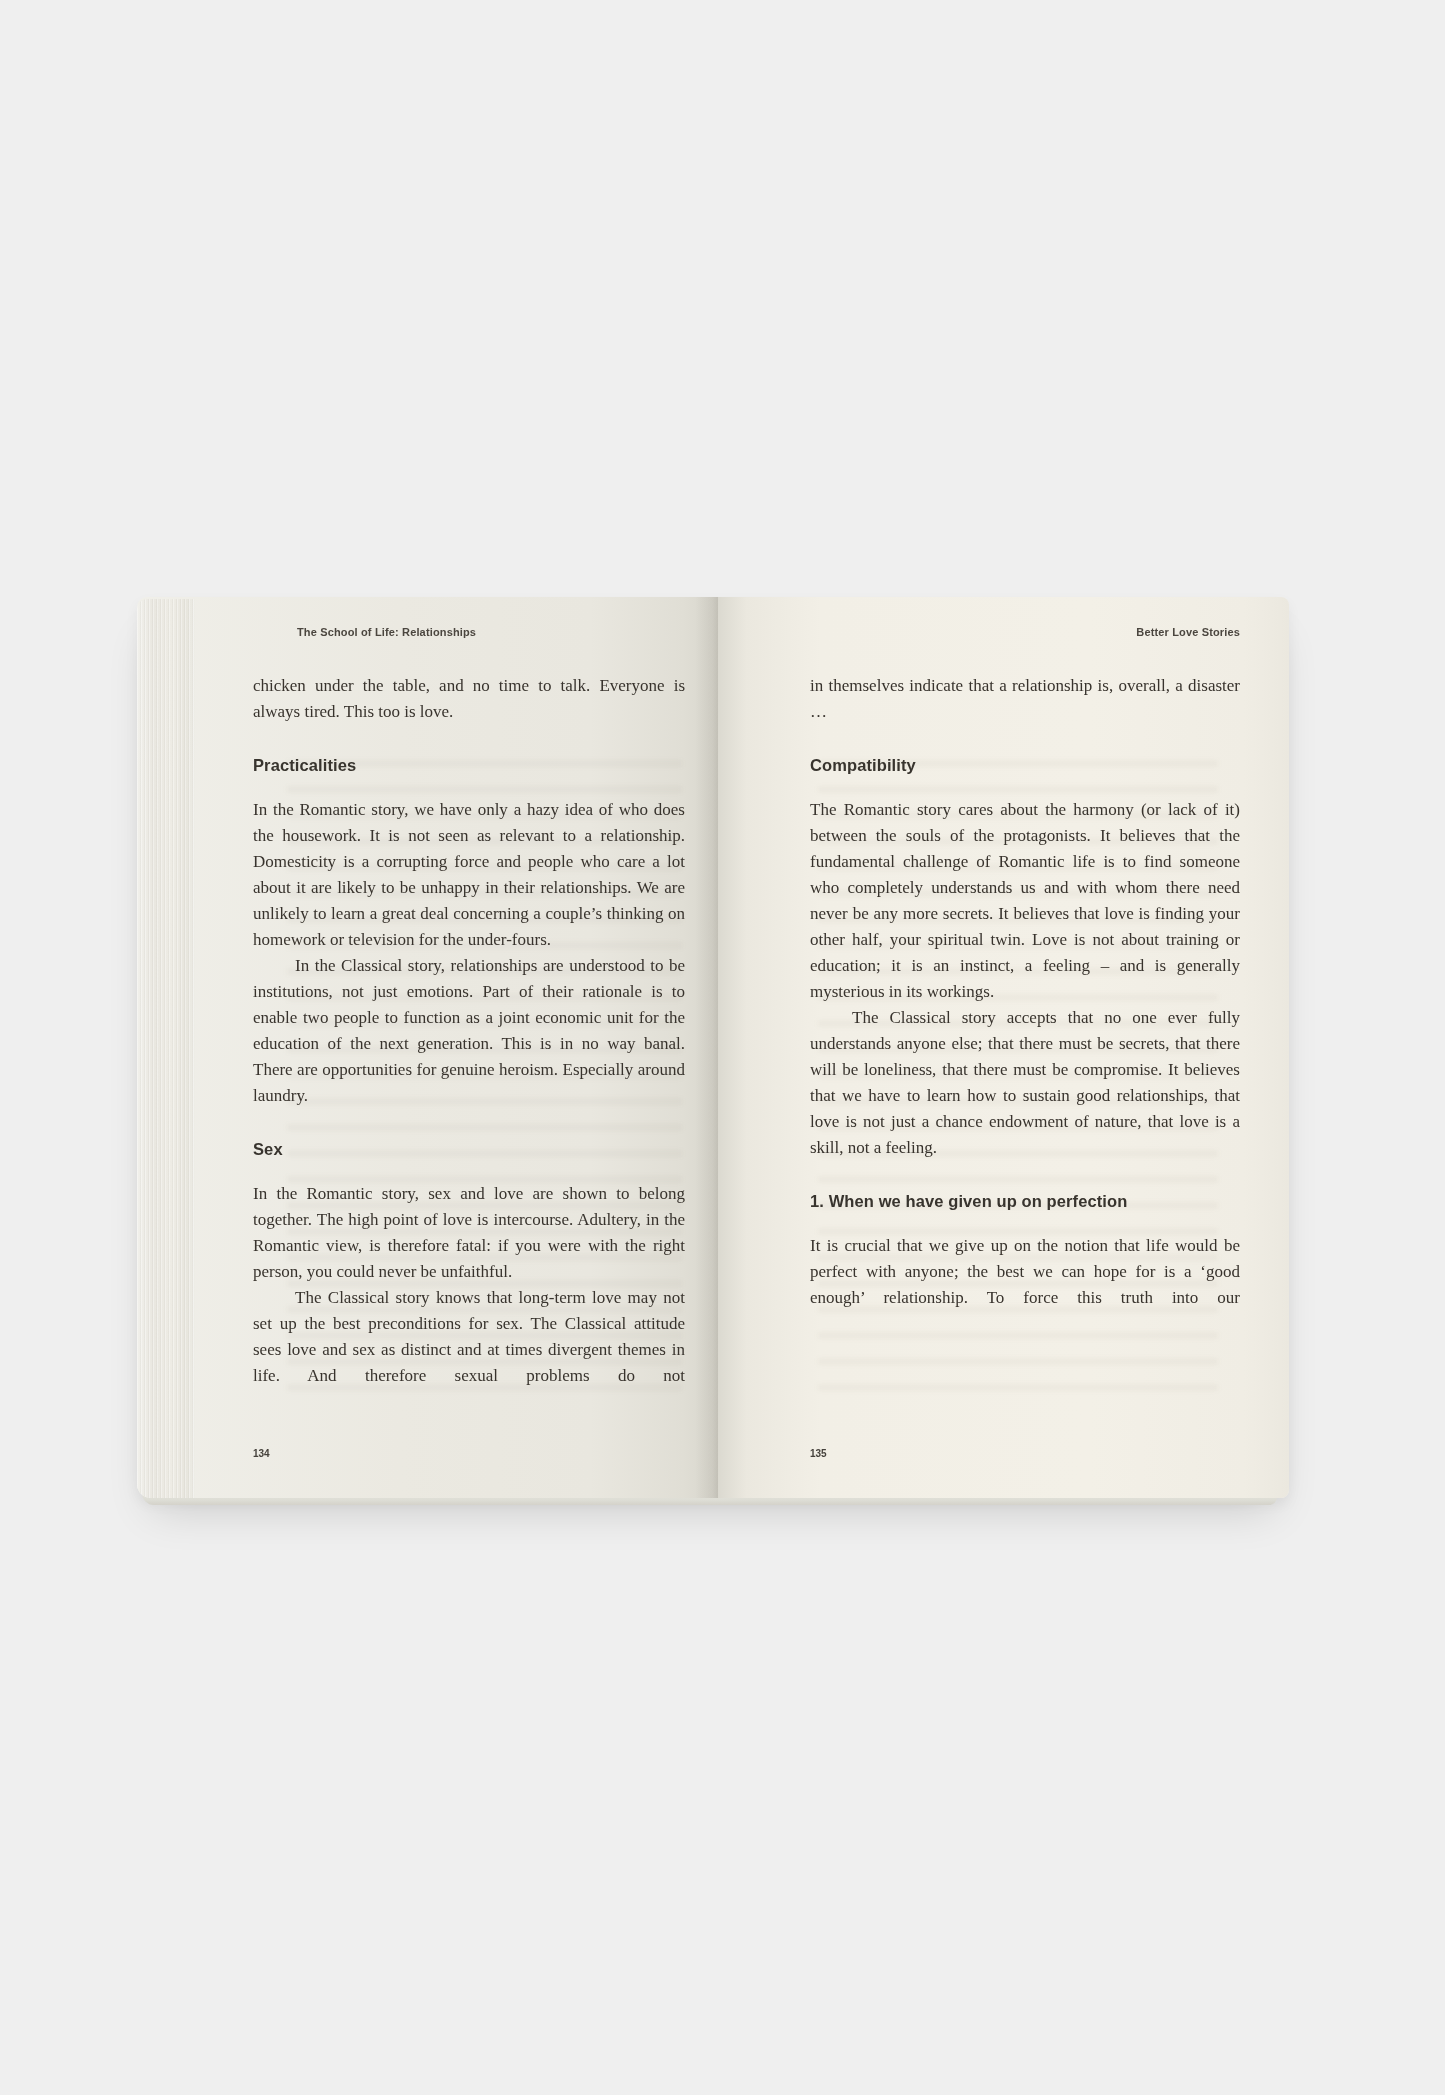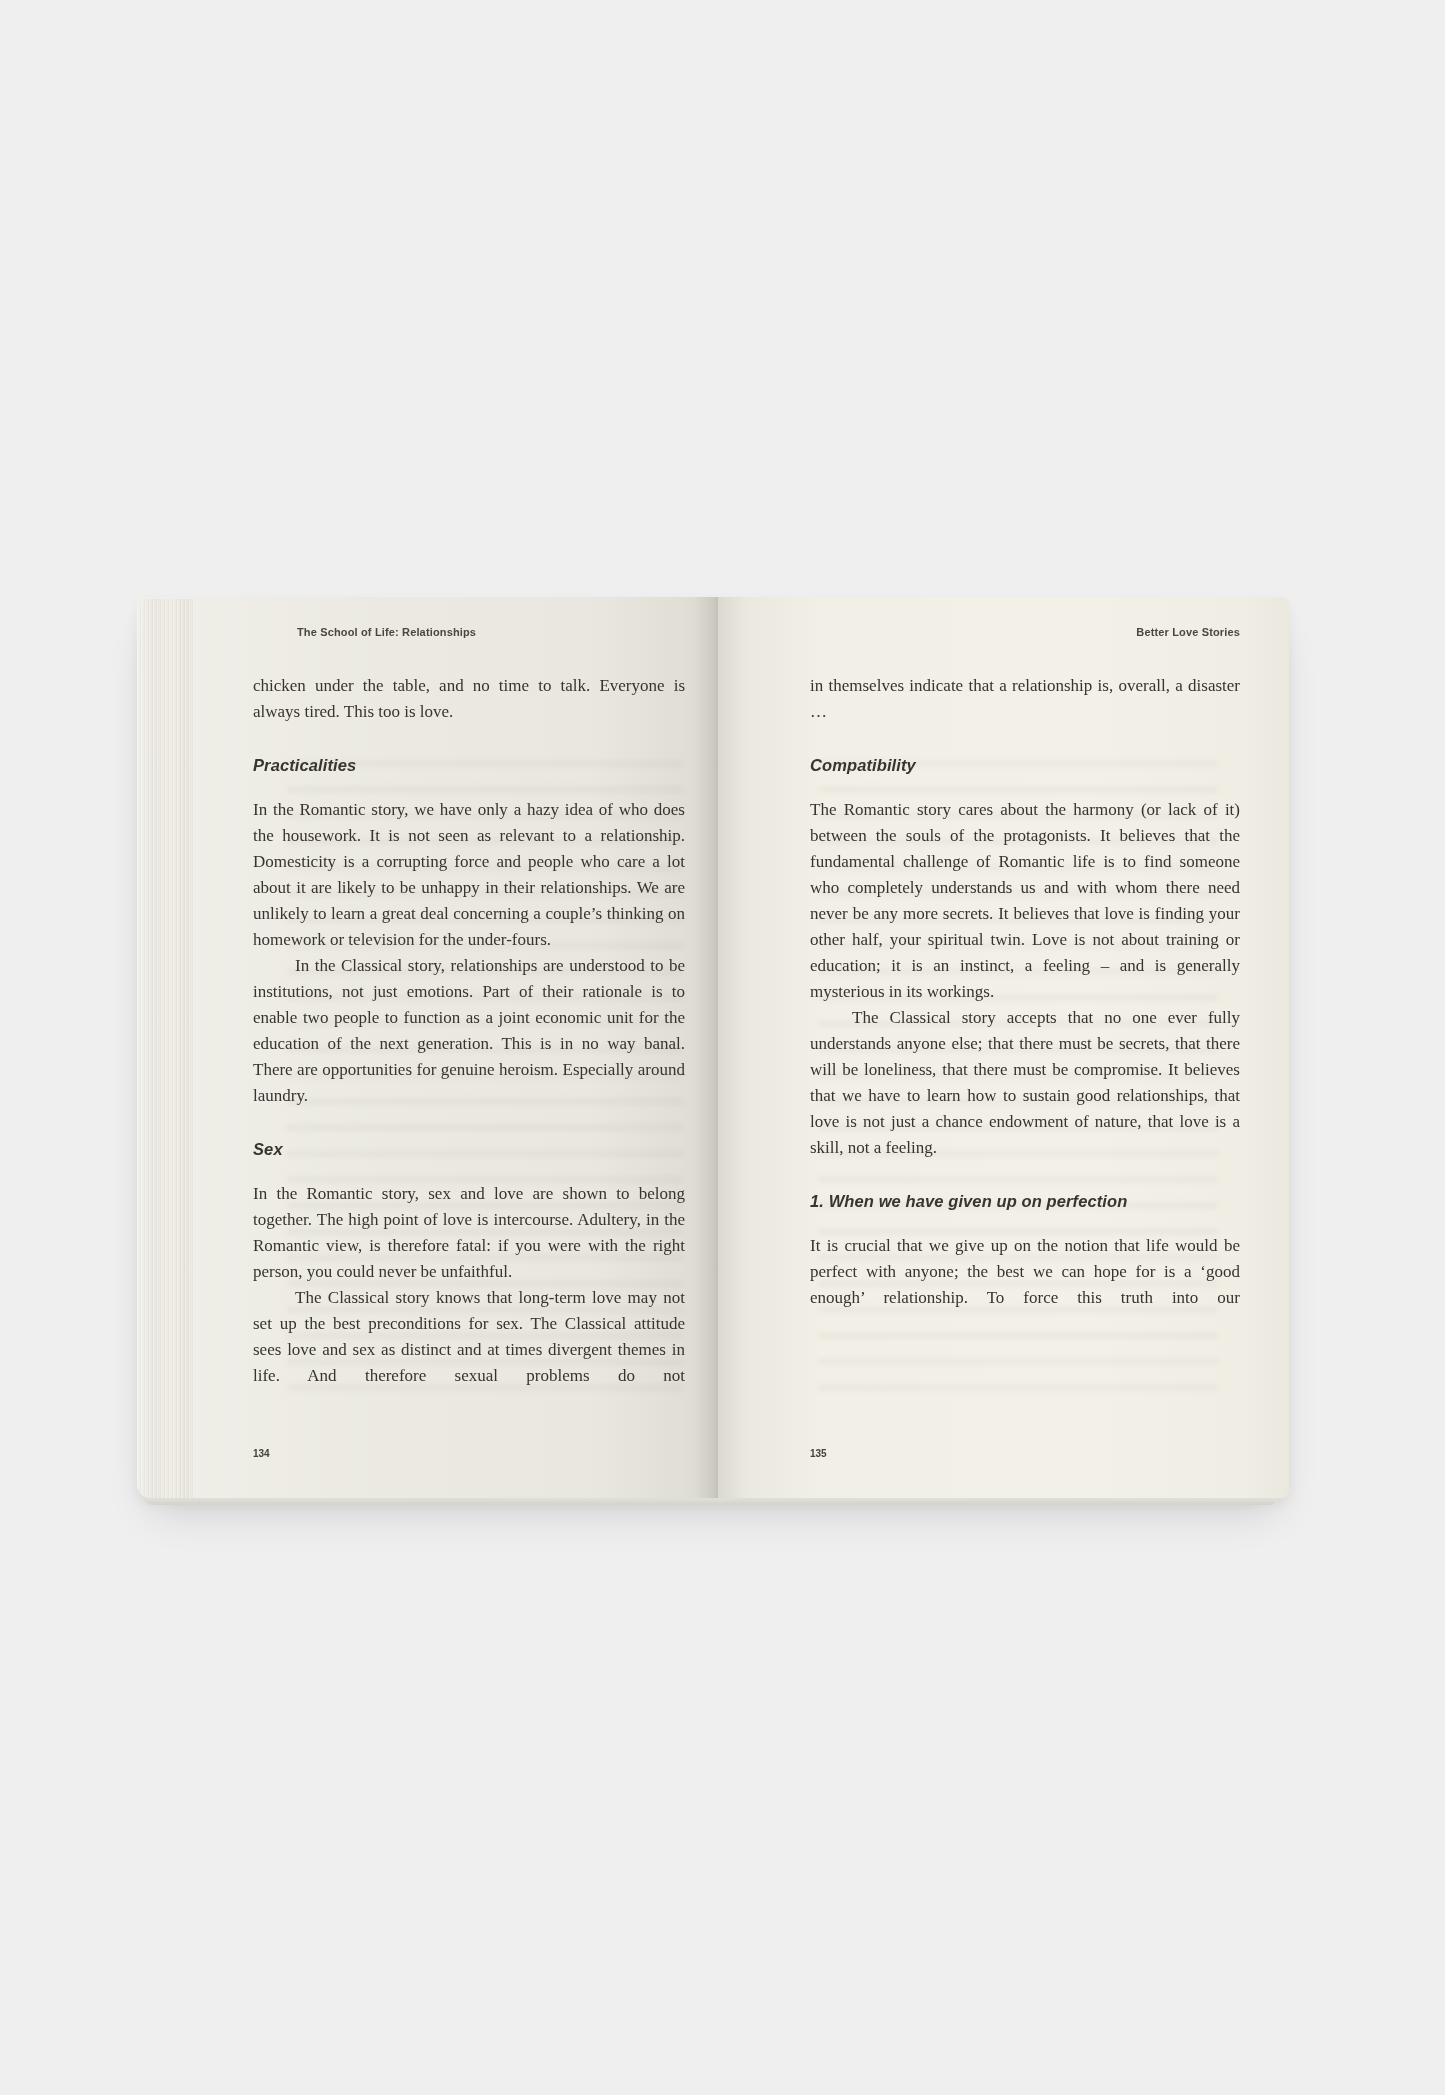--- a/index.html
+++ b/index.html
@@ -100,21 +100,20 @@
   }
   .body-p.indent { text-indent: 42px; }
   .body-p.cont { text-align-last: justify; }
 
   .section-heading {
     margin: 30px 0 22px;
     font-family: "Liberation Sans", "DejaVu Sans", sans-serif;
     font-size: 16.5px; line-height: 20px; font-weight: 700;
     letter-spacing: 0.1px;
     color: #38342e;
-    font-style: italic;
   }
 
   .page-number {
     position: absolute; top: 851px;
     font-size: 10px; font-weight: 700; color: #45413b; text-align: right;
   }
   .pn-left  { left: 116px; }
   .pn-right { left: 92px; width: 430px; text-align: left; }
 </style>
 </head>

